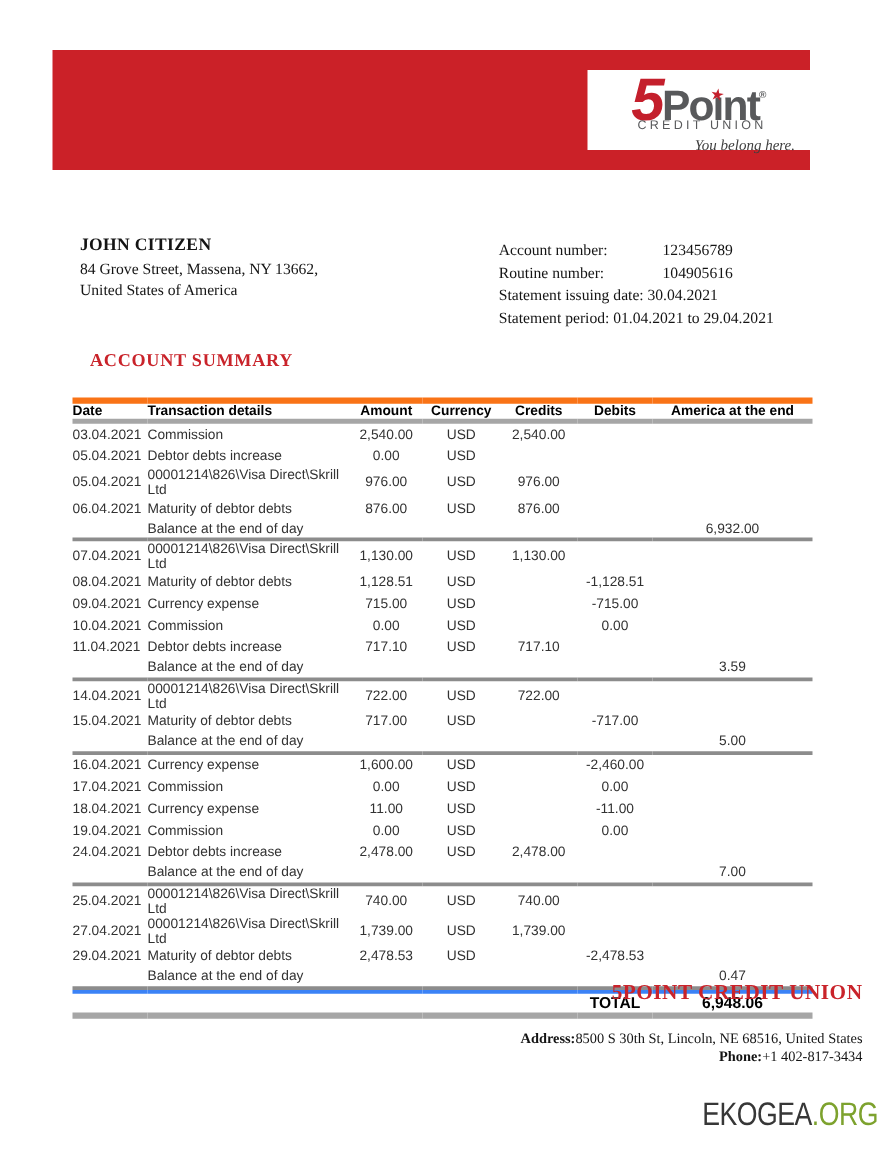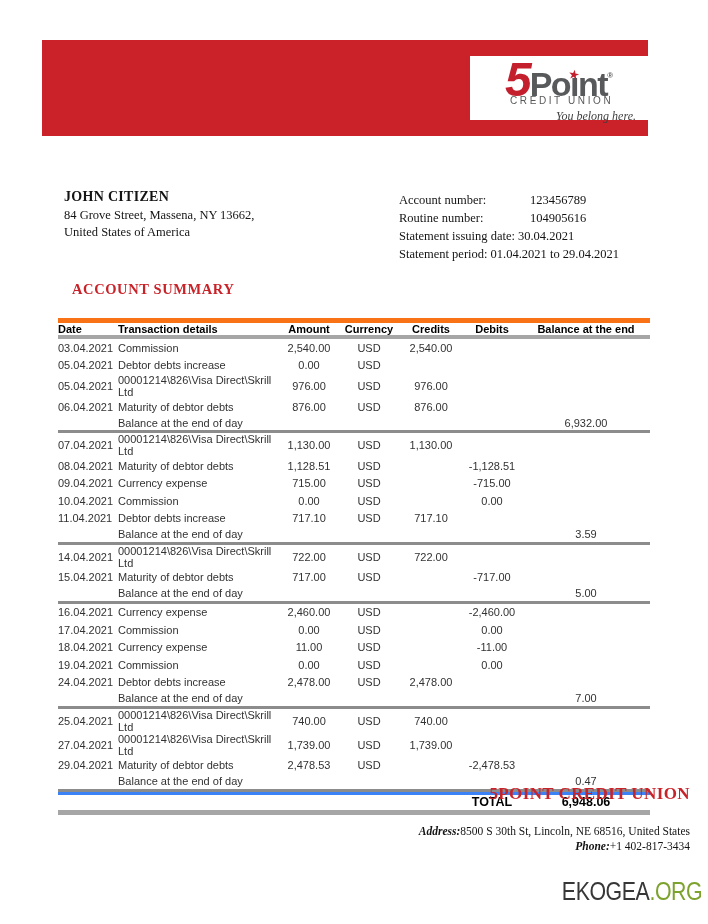--- a/index.html
+++ b/index.html
@@ -45,21 +45,21 @@
   .c1 { text-align:left; }
   .c2,.c3,.c4,.c5,.c6 { text-align:center; }
   tr.group-end td { border-bottom:3px solid #8c8c8c; }
   tr.total-row td { border-top:3px solid #3b82f6; border-bottom:5px solid #a6a6a6;
                     font-weight:bold; font-size:12.5px; color:#000; height:23px; }
 
   
   .footer { position:absolute; left:40px; top:784px; width:650px; text-align:right; }
   .footer-title { font-size:17px; font-weight:bold; color:#c9232a; letter-spacing:0.4px; }
   .footer-lines { margin-top:20px; font-size:11.5px; line-height:15px; color:#141414; }
-  .footer-lines b { font-weight:bold;font-style:italic; }
+  .footer-lines b { font-weight:bold; }
 
   
   .watermark { position:absolute; right:6px; top:876px; font-family:"Liberation Sans", sans-serif;
                font-size:26px; font-weight:400; color:#373737; white-space:nowrap;
                transform:scaleX(0.82); transform-origin:right center; letter-spacing:-0.5px; }
   .watermark .org { color:#7da22e; }
 </style>
 </head>
 <body>
 
@@ -102,21 +102,21 @@
         <col style="width:128px">
     </colgroup>
     <thead>
         <tr>
           <th class="c0">Date</th>
           <th class="c1">Transaction details</th>
           <th class="c2">Amount</th>
           <th class="c3">Currency</th>
           <th class="c4">Credits</th>
           <th class="c5">Debits</th>
-          <th class="c6">Balance at the end</th>
+          <th class="c6">America at the end</th>
         </tr>
       </thead>
   <tbody>
         <tr>
           <td class="c0">03.04.2021</td>
           <td class="c1">Commission</td>
           <td class="c2">2,540.00</td>
           <td class="c3">USD</td>
           <td class="c4">2,540.00</td>
           <td class="c5"></td>
@@ -241,21 +241,21 @@
           <td class="c3"></td>
           <td class="c4"></td>
           <td class="c5"></td>
           <td class="c6">5.00</td>
         </tr>
       </tbody>
       <tbody>
         <tr>
           <td class="c0">16.04.2021</td>
           <td class="c1">Currency expense</td>
-          <td class="c2">2,460.00</td>
+          <td class="c2">1,600.00</td>
           <td class="c3">USD</td>
           <td class="c4"></td>
           <td class="c5">-2,460.00</td>
           <td class="c6"></td>
         </tr>
         <tr>
           <td class="c0">17.04.2021</td>
           <td class="c1">Commission</td>
           <td class="c2">0.00</td>
           <td class="c3">USD</td>

